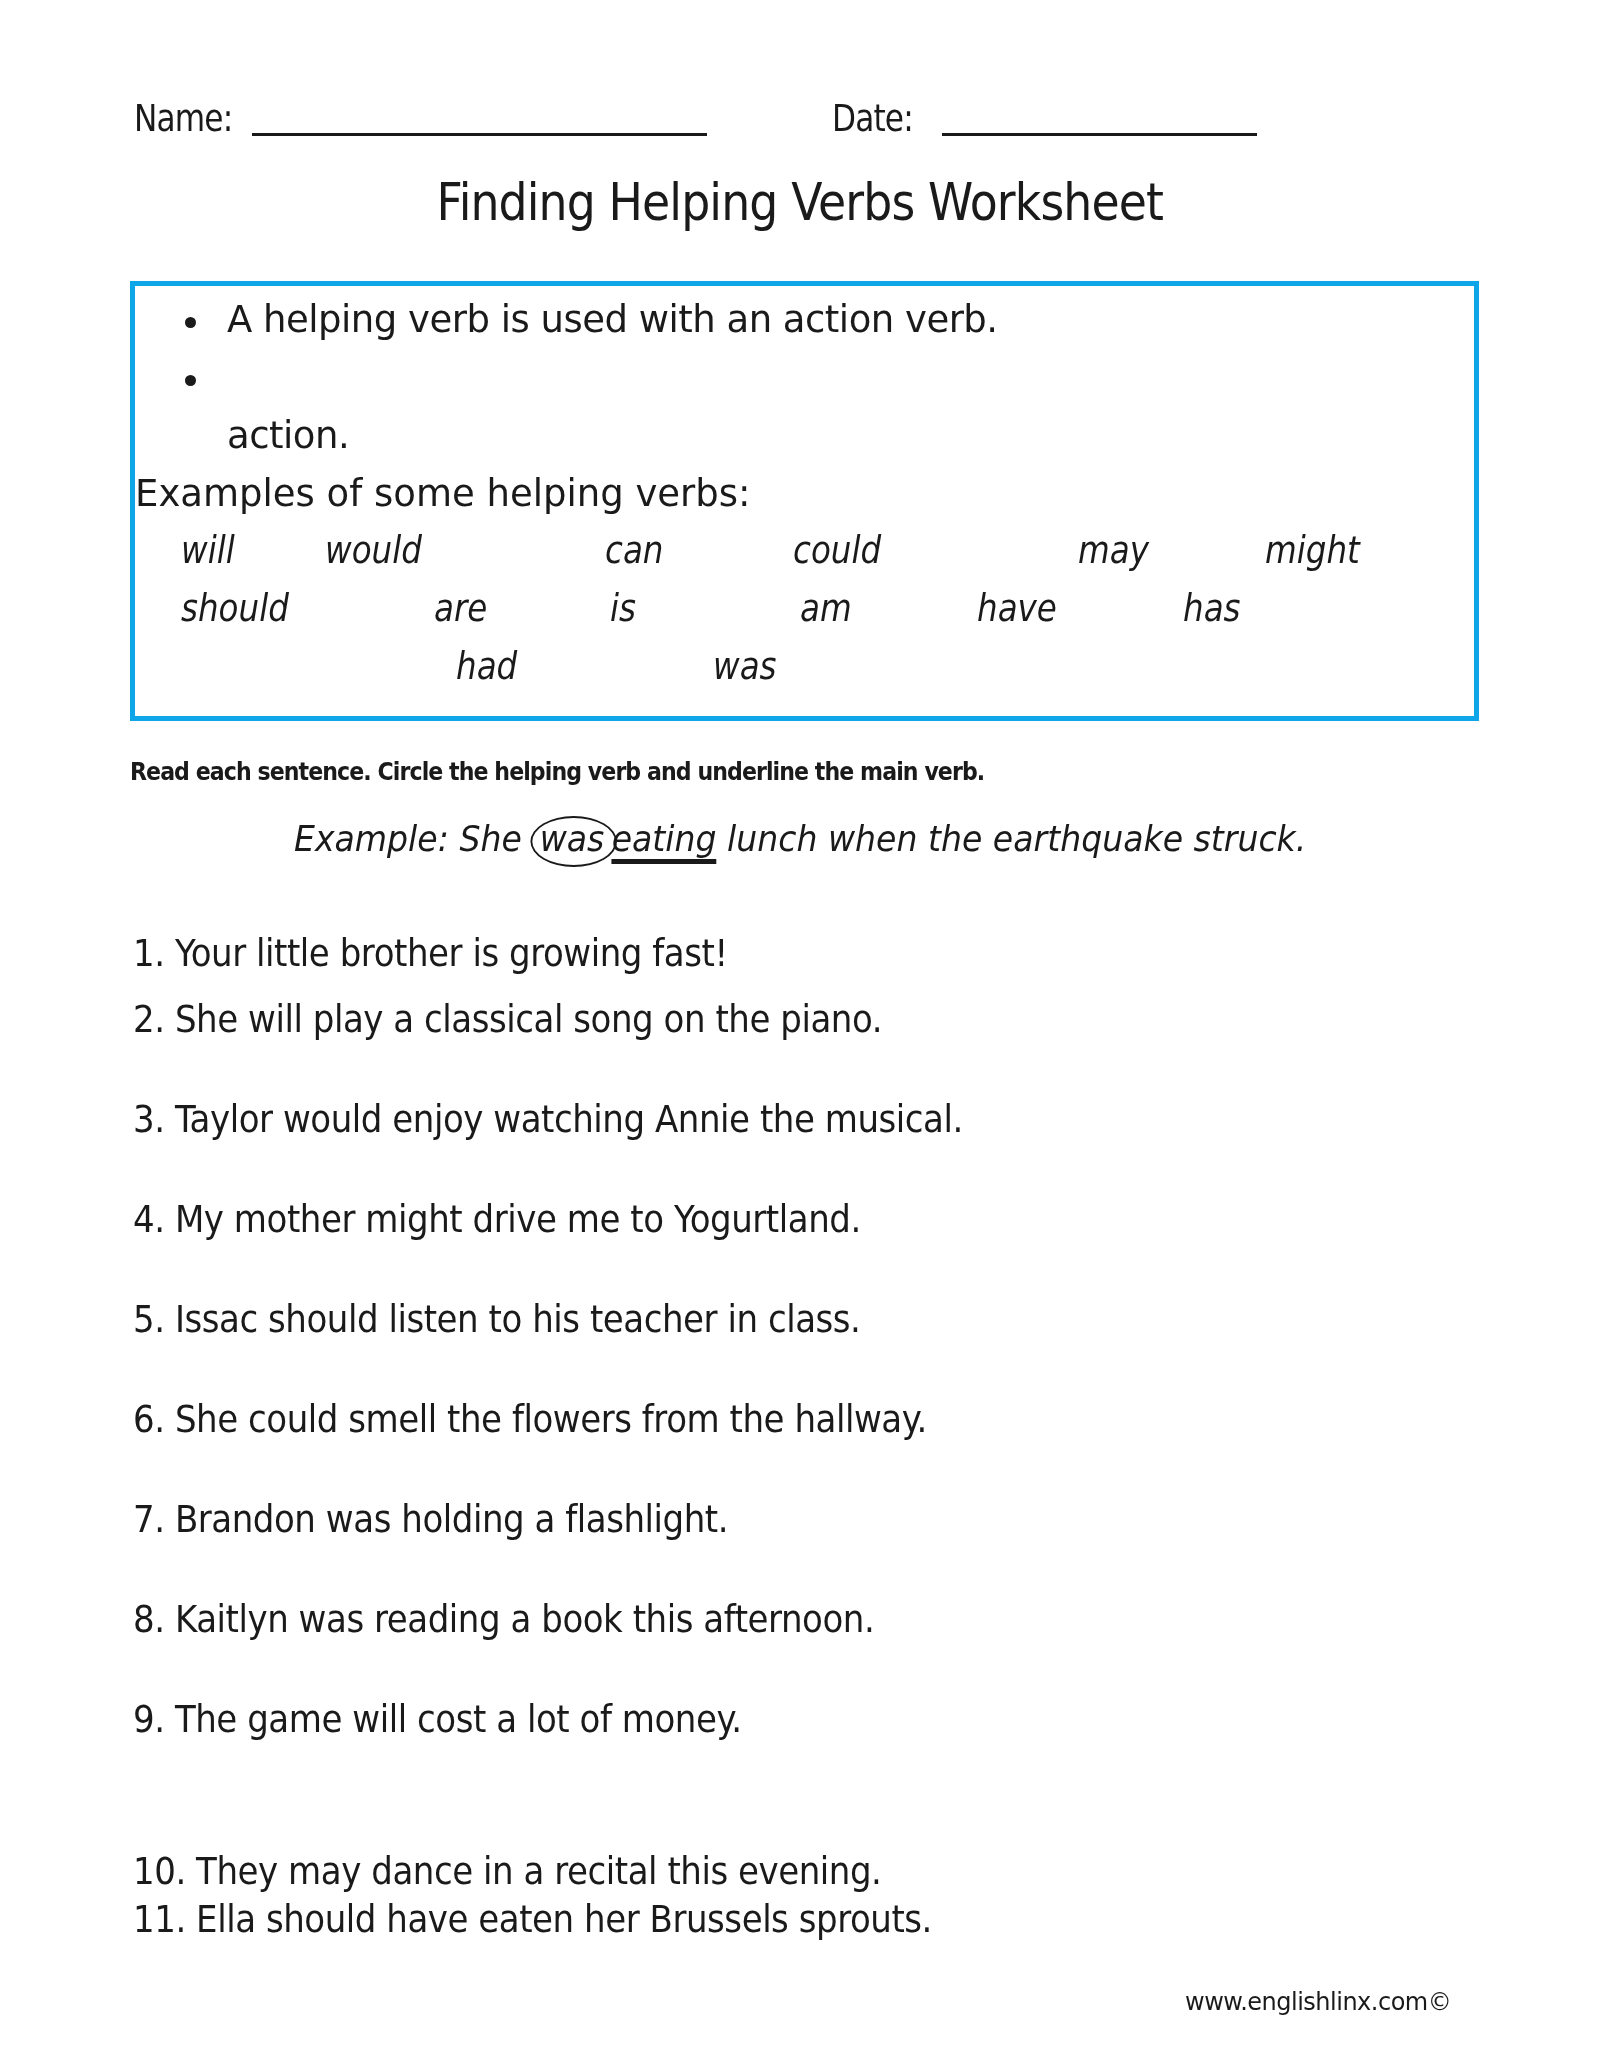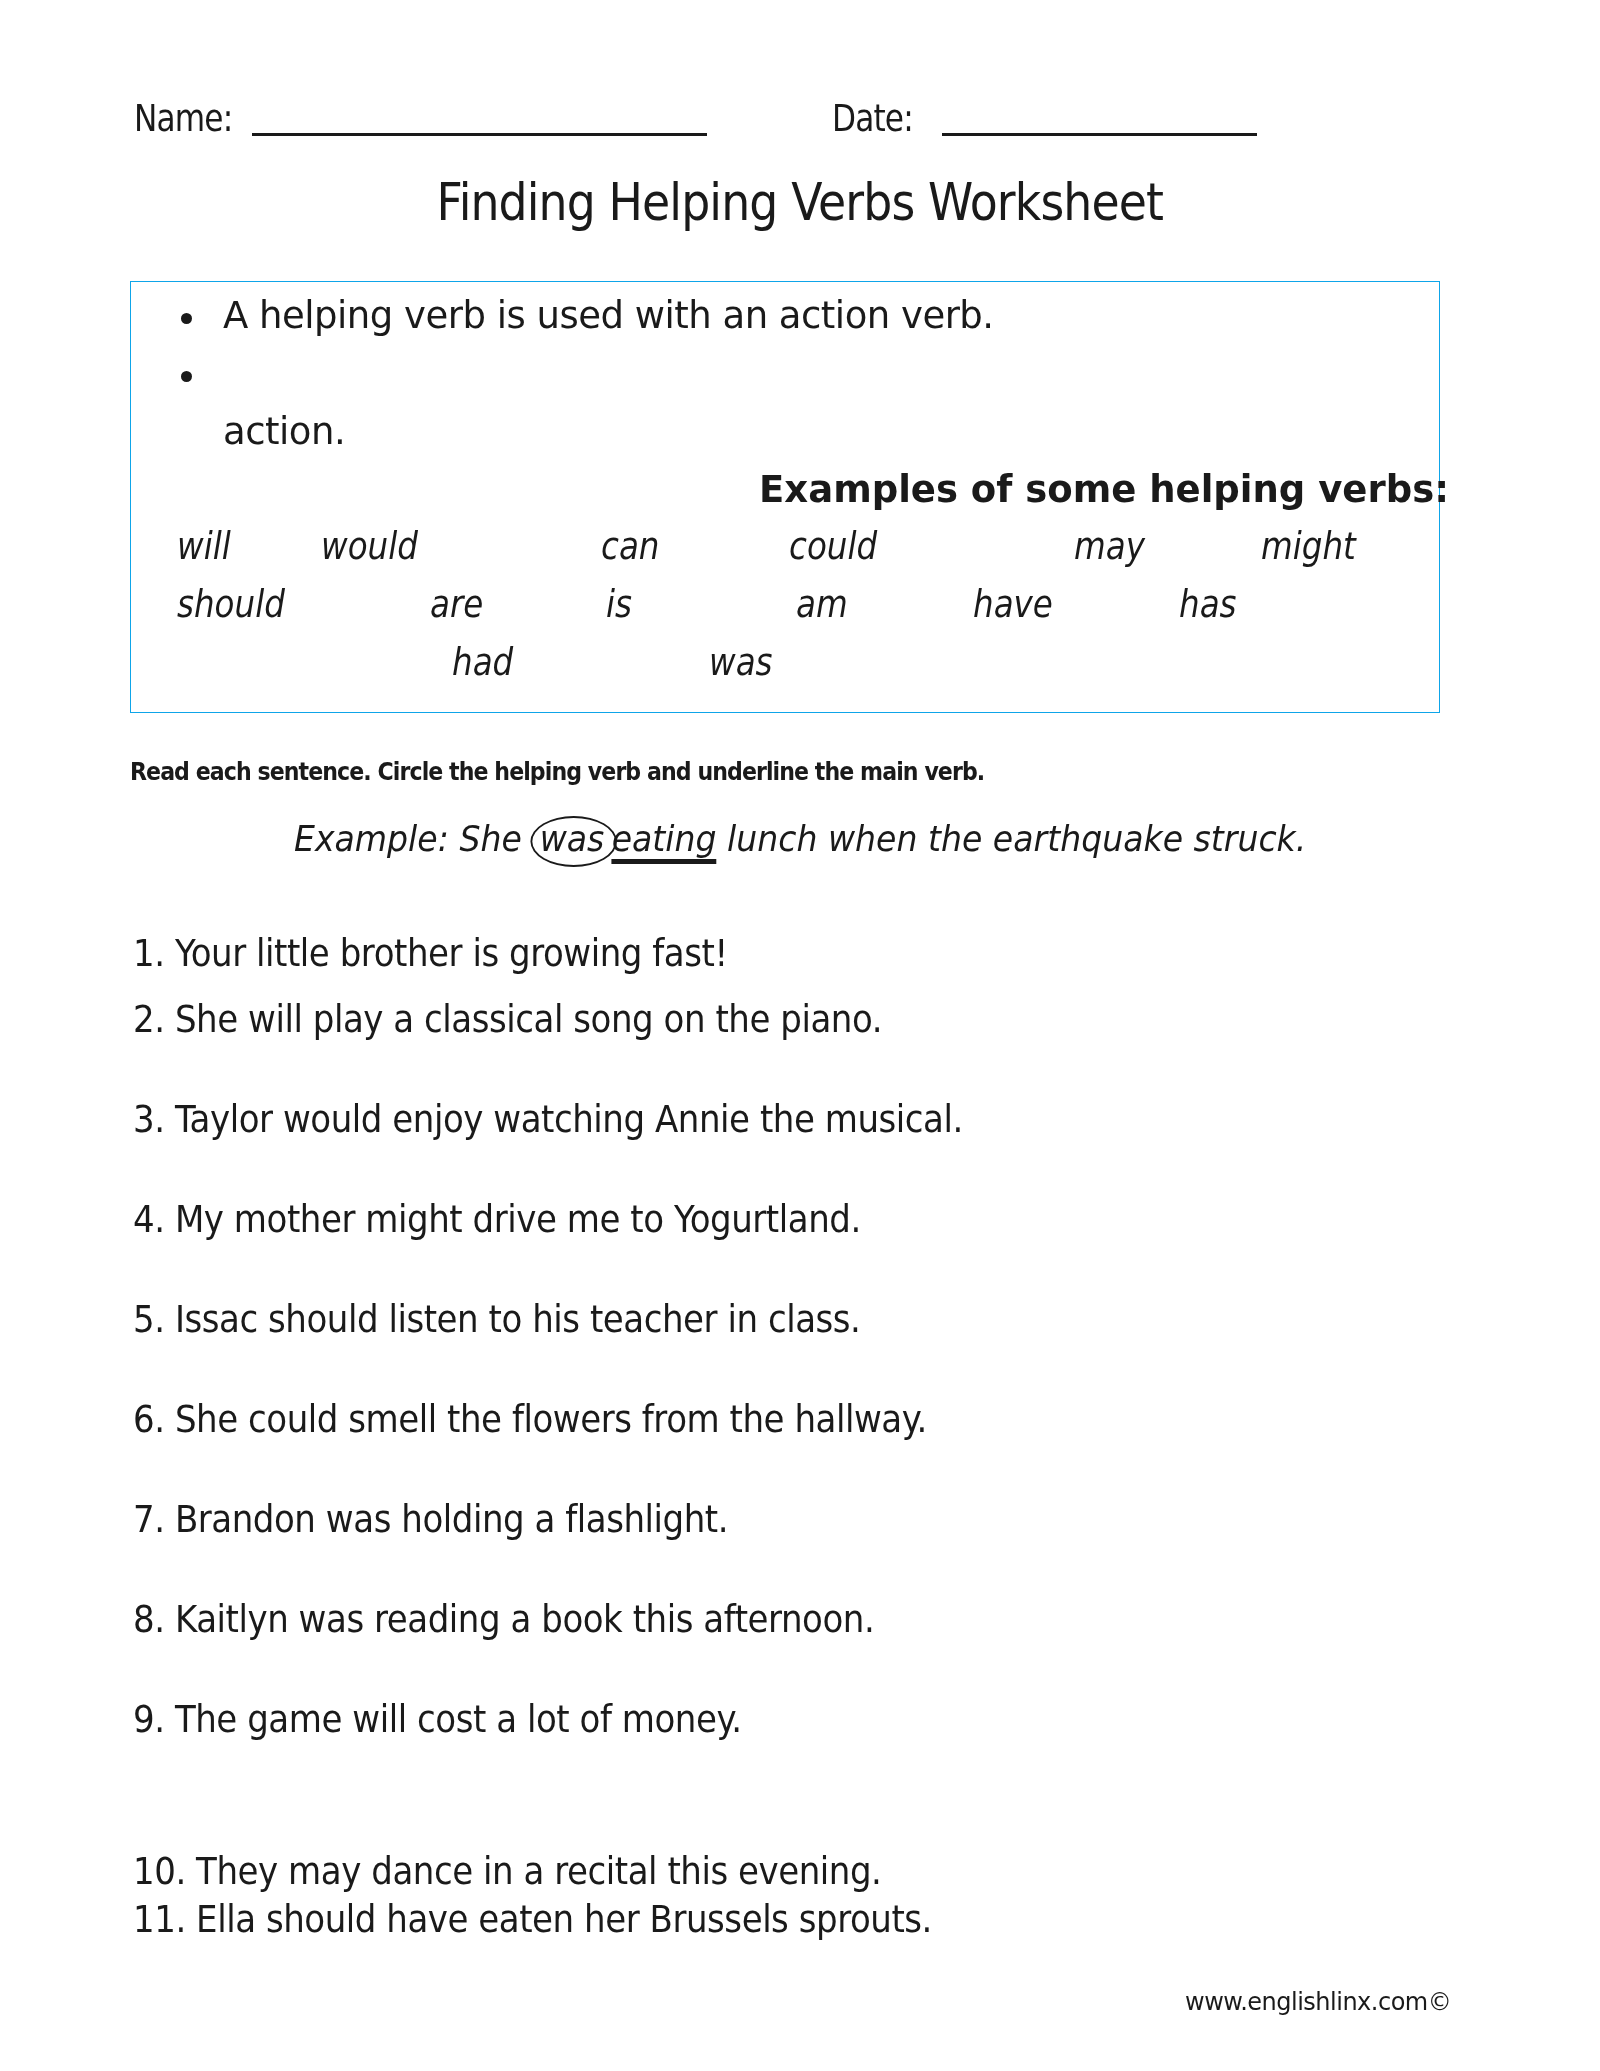--- a/index.html
+++ b/index.html
@@ -3,24 +3,24 @@
 <meta charset="utf-8">
 <style>
   html, body { margin:0; padding:0; background:#ffffff; }
   body { width:1600px; height:2071px; position:relative; overflow:hidden; color:#1a1a1a;
          font-family:"DejaVu Sans", sans-serif; }
   .abs { position:absolute; white-space:nowrap; }
   .hdr-label { font-size:38px; letter-spacing:-1px; transform:scaleX(0.82); transform-origin:left center; }
   .blank-line { position:absolute; border-bottom:3px solid #1a1a1a; height:0; }
   .title { font-size:52px; left:0; width:1600px; text-align:center; top:172px; letter-spacing:-1px; }
   .title span { display:inline-block; transform:scaleX(0.88); }
-  .box { position:absolute; left:130px; top:281px; width:1308px; height:430px; border:1px solid #0ea5e9; }
+  .box { position:absolute; left:130px; top:281px; width:1308px; height:430px; border:5px solid #0ea5e9;padding-left:31px; }
   .bullet-dot { position:absolute; width:11px; height:11px; border-radius:50%; background:#1a1a1a; }
   .bullet-text { font-size:37px; letter-spacing:-0.5px; }
-  .ex-head { font-size:37px; left:0; width:1318px; text-align:right;font-weight:bold; }
+  .ex-head { font-size:37px; left:0; width:1318px; text-align:left; }
   .verb { font-size:37px; font-style:italic; transform:scaleX(0.88); transform-origin:left center; }
   .instr { font-size:24px; font-weight:bold; left:130px; top:758px; letter-spacing:-1px; }
   .instr span { display:inline-block; transform:scaleX(0.92); transform-origin:left center; }
   .example { font-size:36px; font-style:italic; left:0; width:1600px; text-align:center; top:818px; }
   .example .inner { display:inline-block; position:relative; transform:scaleX(0.92); }
   .circled { position:relative; display:inline-block; padding:0 8px; }
   .circled::before { content:""; position:absolute; left:-2px; right:-6px; top:-2px; bottom:-8px;
                      border:2px solid #1a1a1a; border-radius:50%; }
   .underlined { border-bottom:5px solid #1a1a1a; padding-bottom:0; }
   .item { font-size:37px; left:133px; letter-spacing:-0.5px; }

